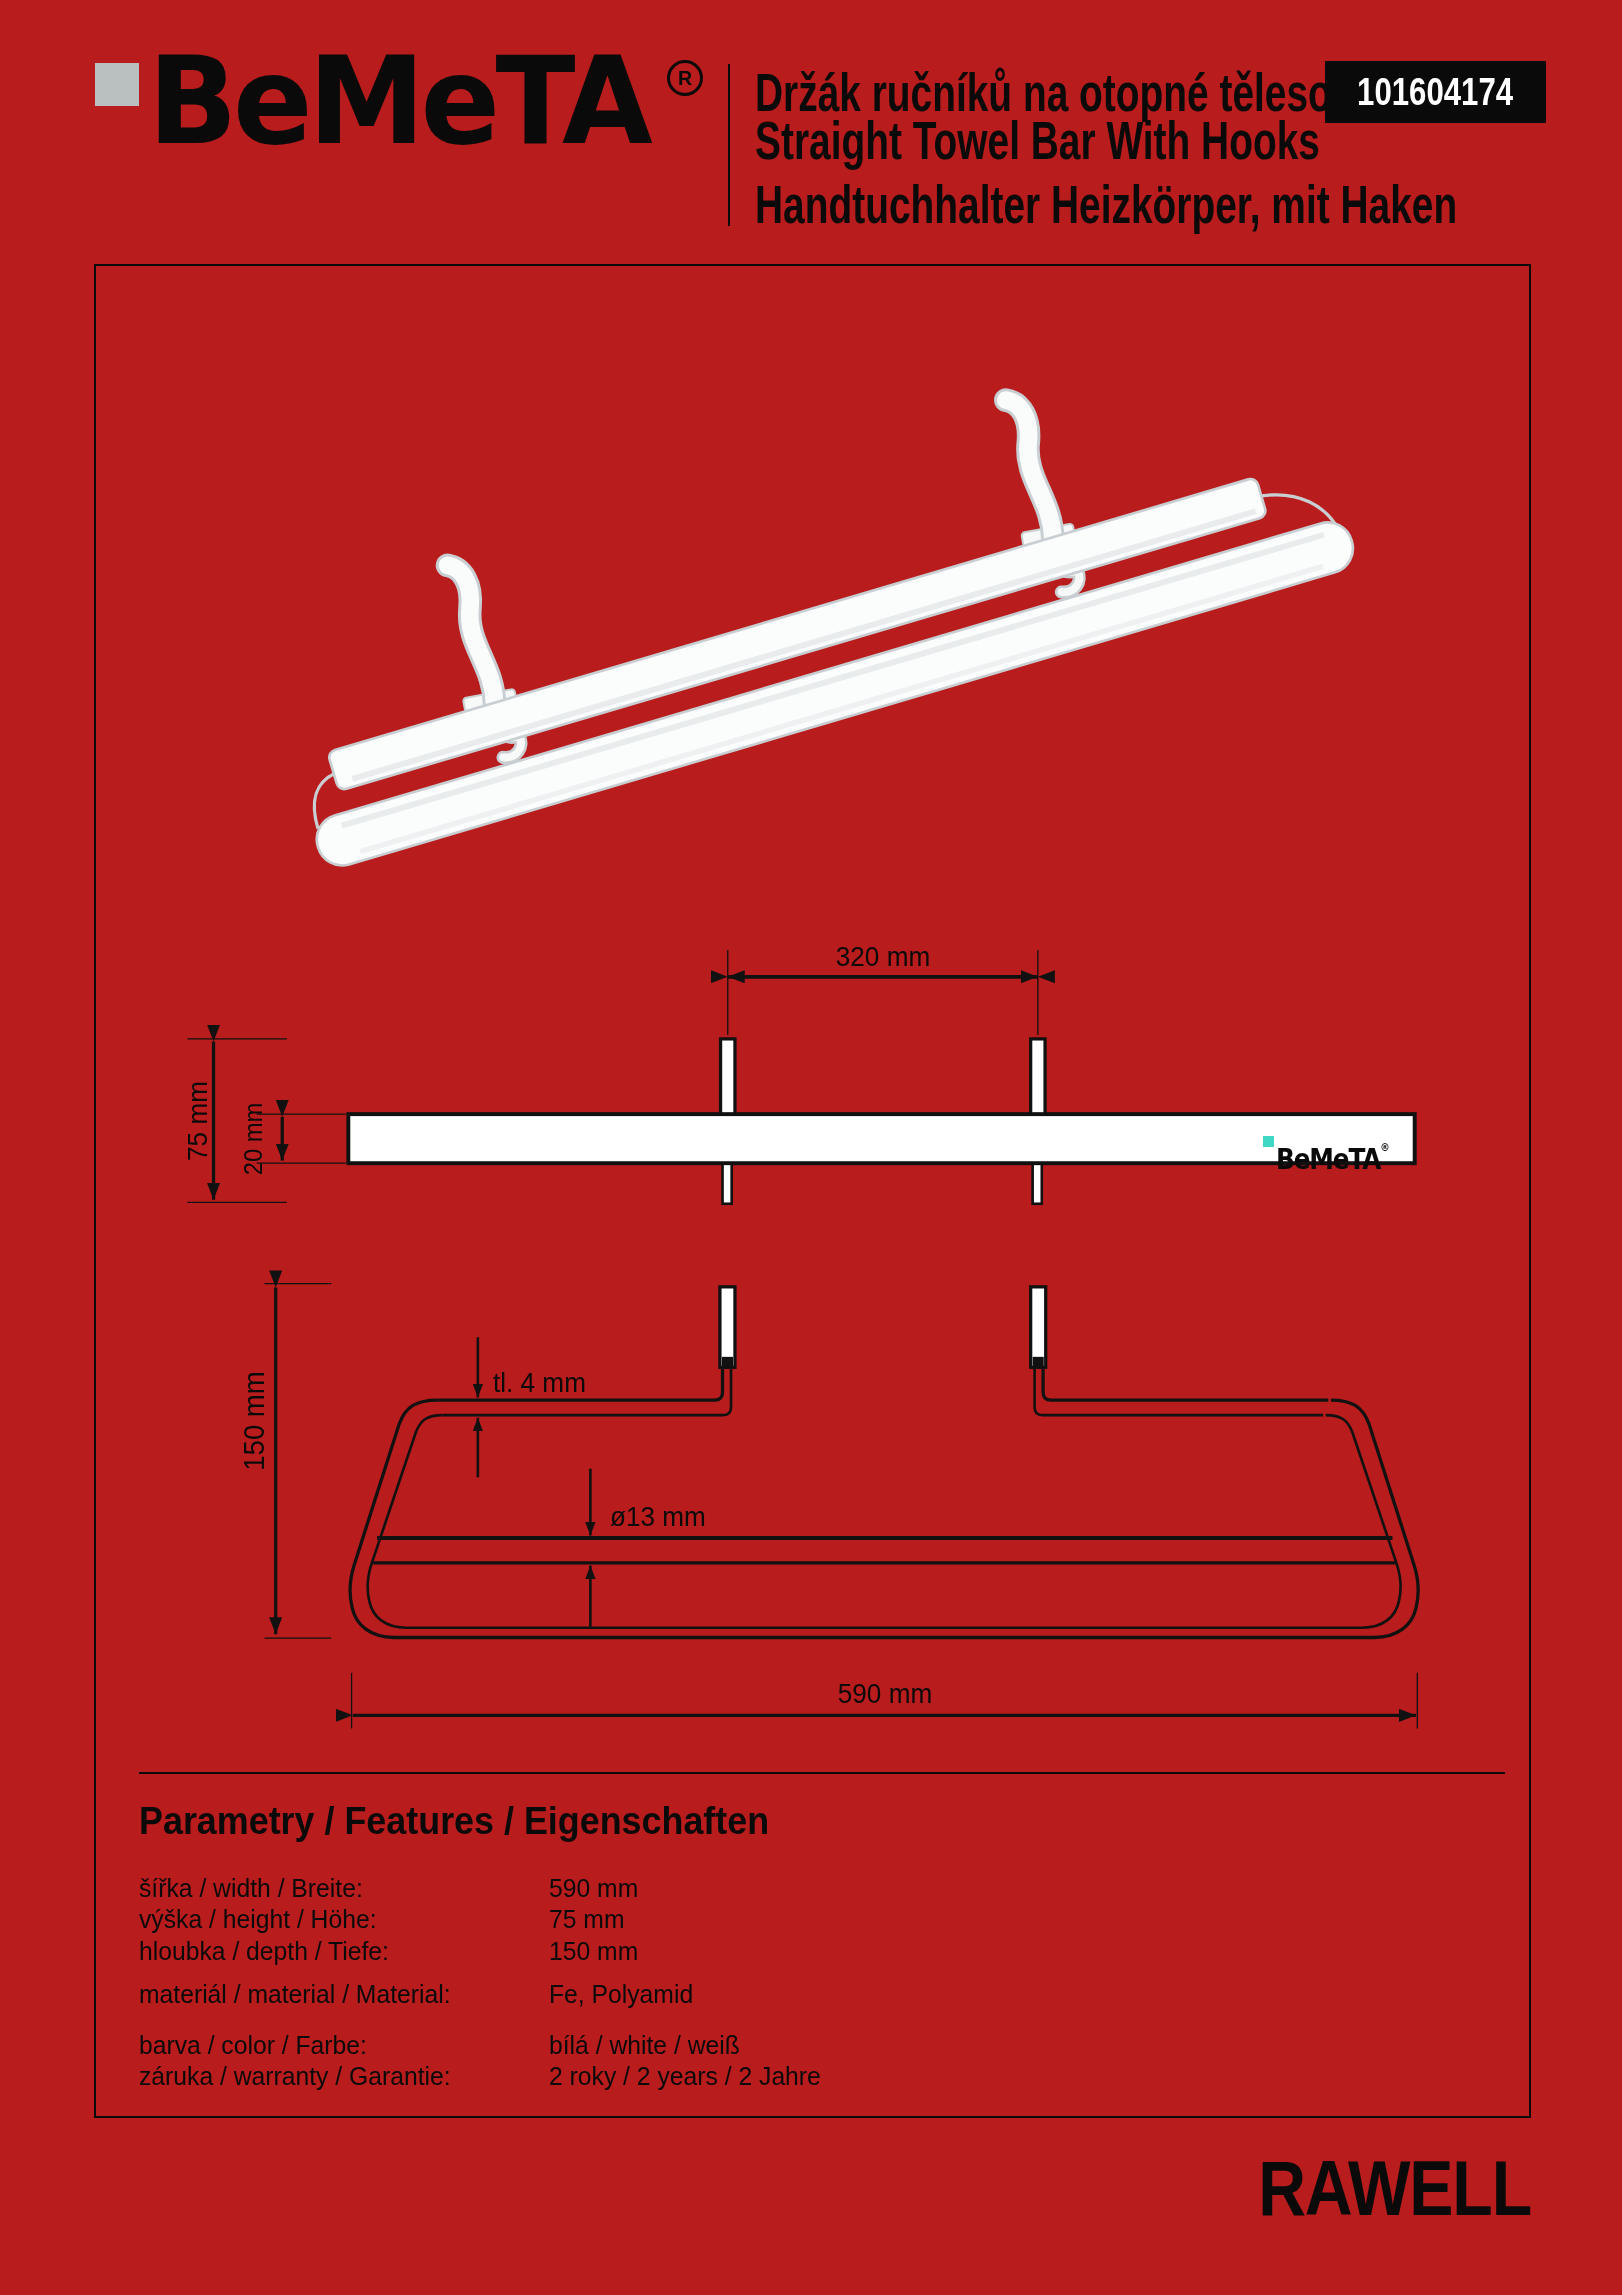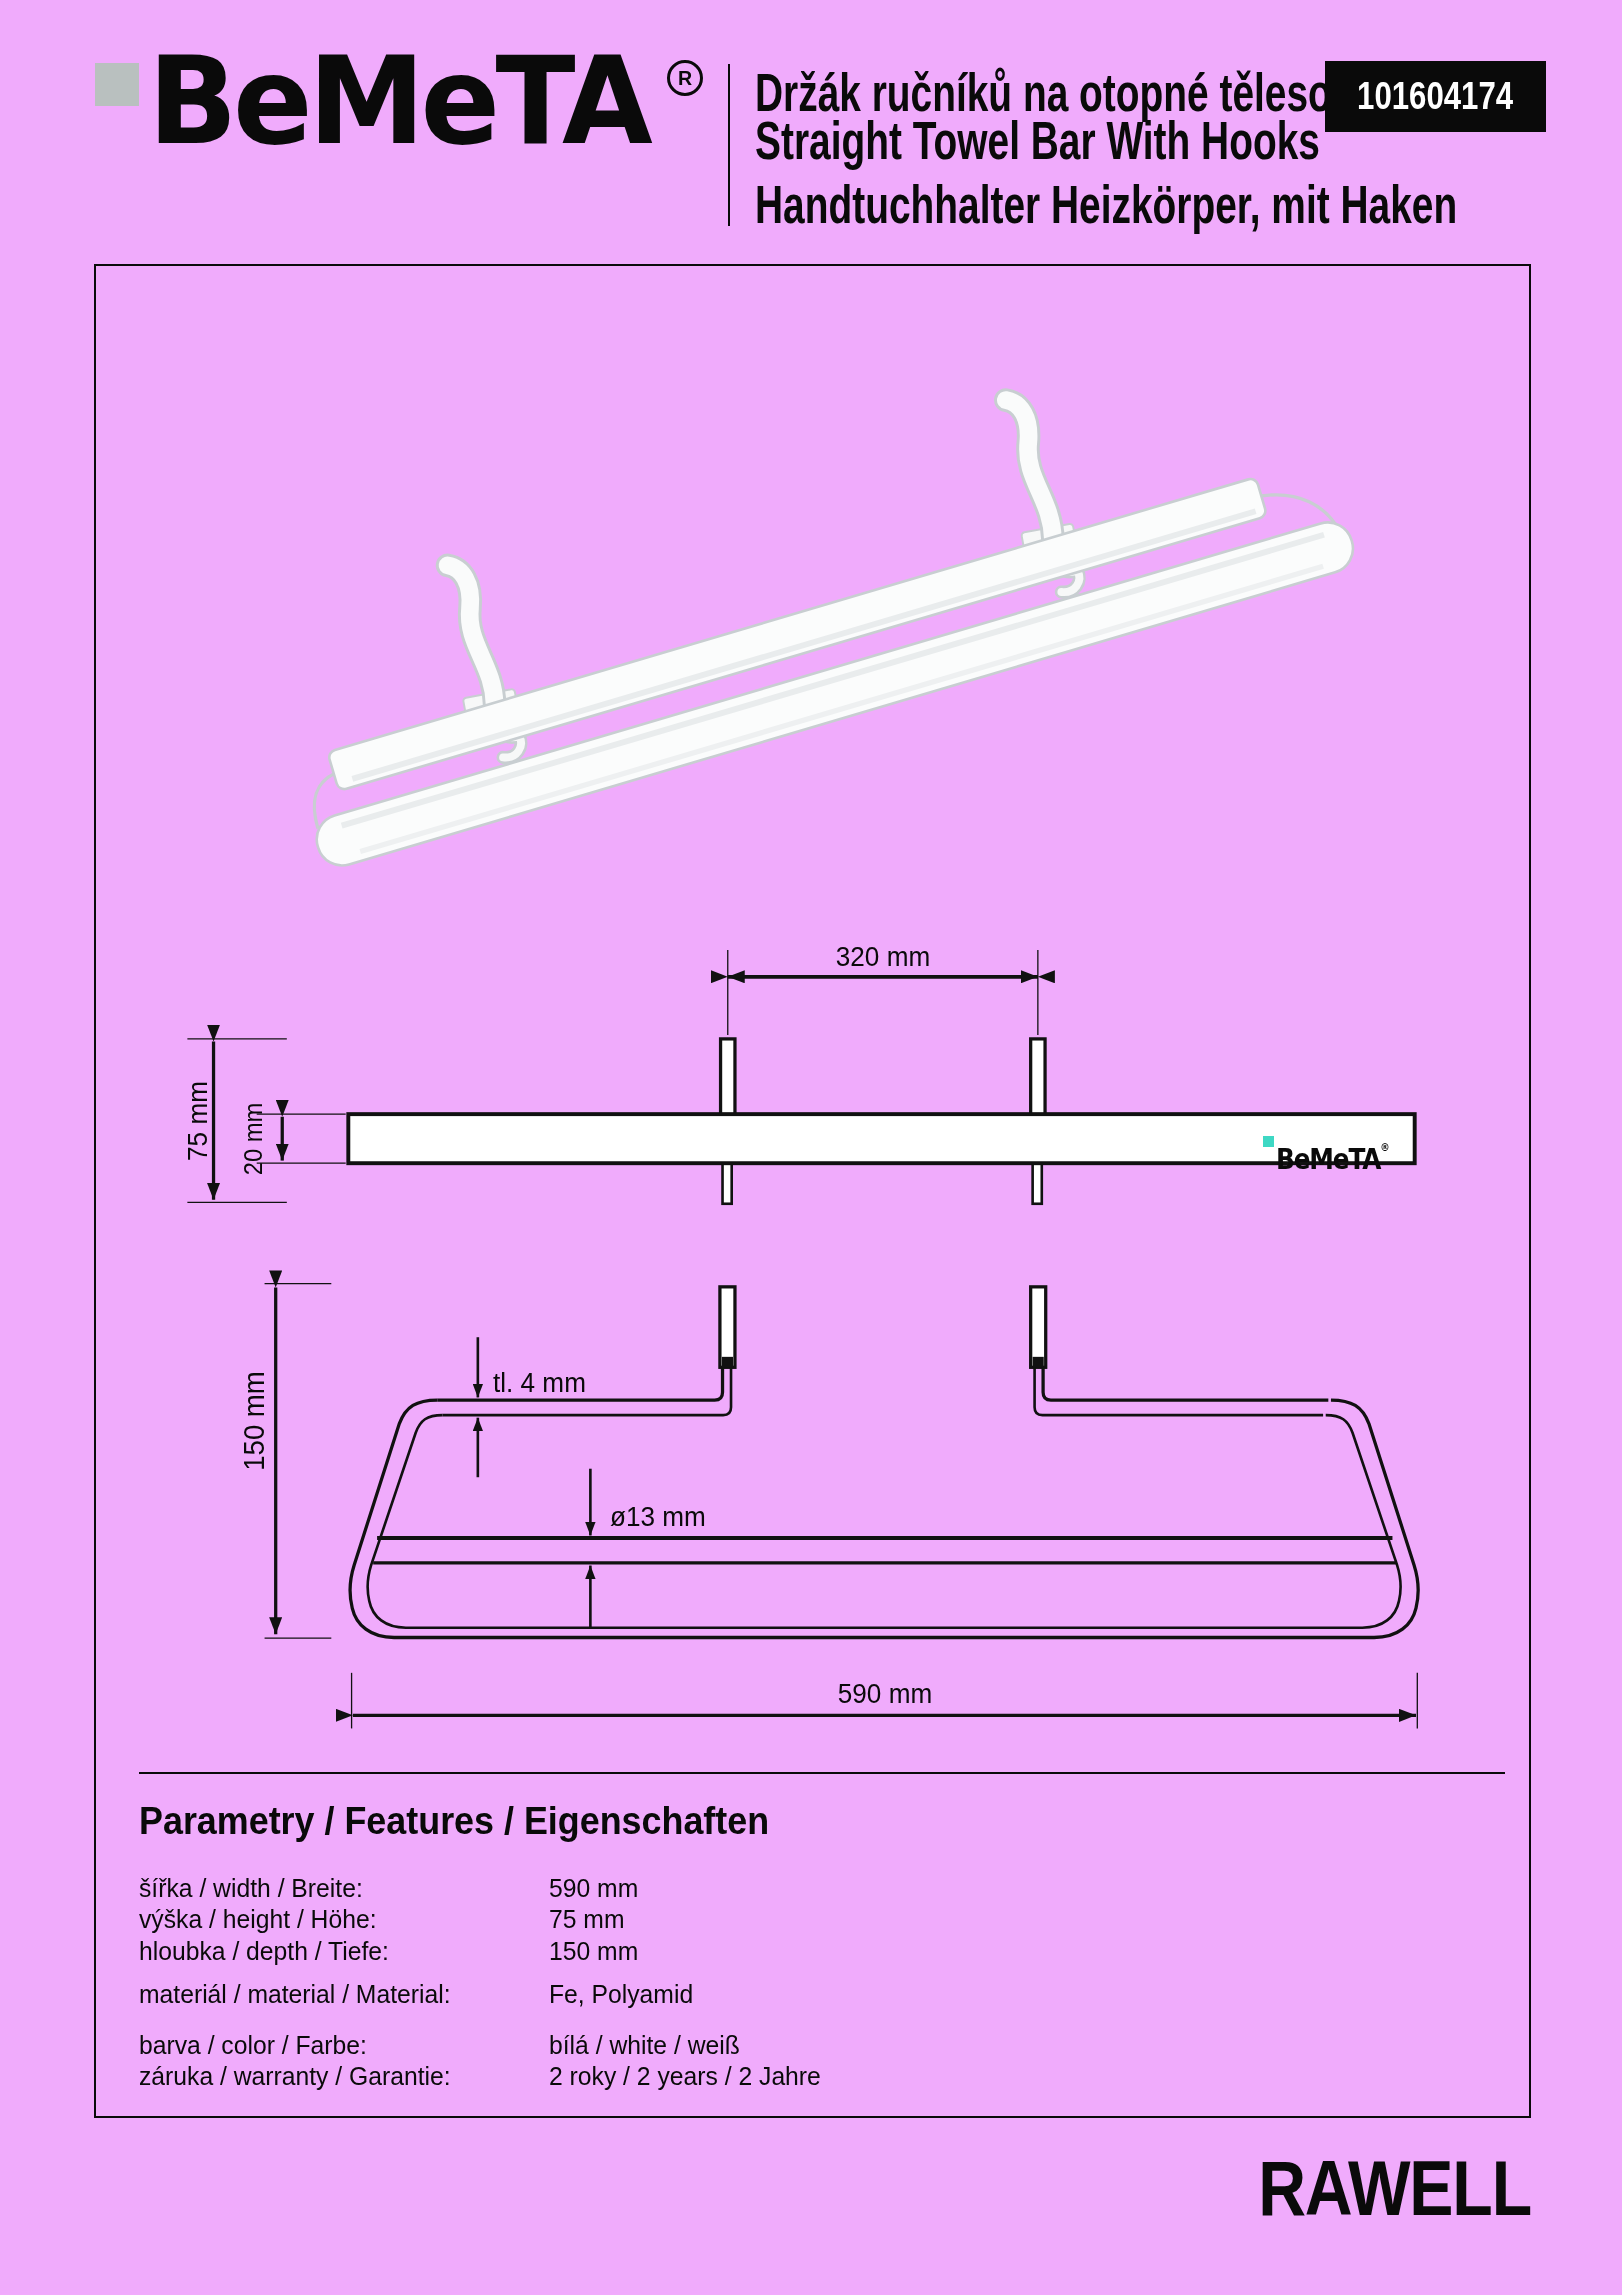--- a/index.html
+++ b/index.html
@@ -1,29 +1,29 @@
 <!DOCTYPE html>
 <html style="font-size:10.5px"><head>
 <meta charset="utf-8">
 <style>
   html,body{margin:0;padding:0;background:#ffffff;}
-  .page{position:relative;width:1623px;height:2295px;background:#f0abfc;overflow:hidden;
+  .page{position:relative;width:1623px;height:2295px;background:#b91c1c;overflow:hidden;
         font-family:"Liberation Sans", sans-serif;color:#0a0a0a;}
   
   .logo-square{position:absolute;left:95px;top:63px;width:44px;height:43px;}
   .logo-text{position:absolute;left:148px;top:41px;font-family:"DejaVu Sans",sans-serif;
              font-weight:bold;font-size:121px;line-height:121px;letter-spacing:-4.6px;
              transform:scaleX(.97);transform-origin:left top;white-space:nowrap;}
   .logo-reg{position:absolute;left:667px;top:60px;width:30px;height:30px;border:3.3px solid #0a0a0a;
             border-radius:50%;font-size:19.6px;font-weight:bold;text-align:center;line-height:30px;}
   .hdr-divider{position:absolute;left:728px;top:64px;width:2px;height:162px;background:#0a0a0a;}
   .title{position:absolute;left:755px;white-space:nowrap;font-weight:bold;font-size:54px;
          line-height:54px;transform:scaleX(.72);transform-origin:left top;}
   .t-cs{top:65px;} .t-en{top:113px;} .t-de{top:177px;}
-  .code-box{position:absolute;left:1325px;top:61px;width:221px;height:71px;display:flex;
+  .code-box{position:absolute;left:1325px;top:61px;width:221px;height:62px;display:flex;
             align-items:center;justify-content:center;text-align:center;}
   .code-box span{color:#fff;font-weight:bold;font-size:38px;transform:scaleX(.82);white-space:nowrap;}
   
   .main-box{position:absolute;left:94px;top:264px;width:1437px;height:1854px;
             border:2px solid #0a0a0a;box-sizing:border-box;}
   .artwork{position:absolute;left:0;top:0;width:1623px;height:2295px;}
   
   .dim{position:absolute;font-size:27.5px;line-height:27.5px;white-space:nowrap;color:#0a0a0a;
        transform:translate(-50%,-50%) scaleX(.95);}
   .dim.rot{transform:translate(-50%,-50%) rotate(-90deg) scaleX(.95);}

